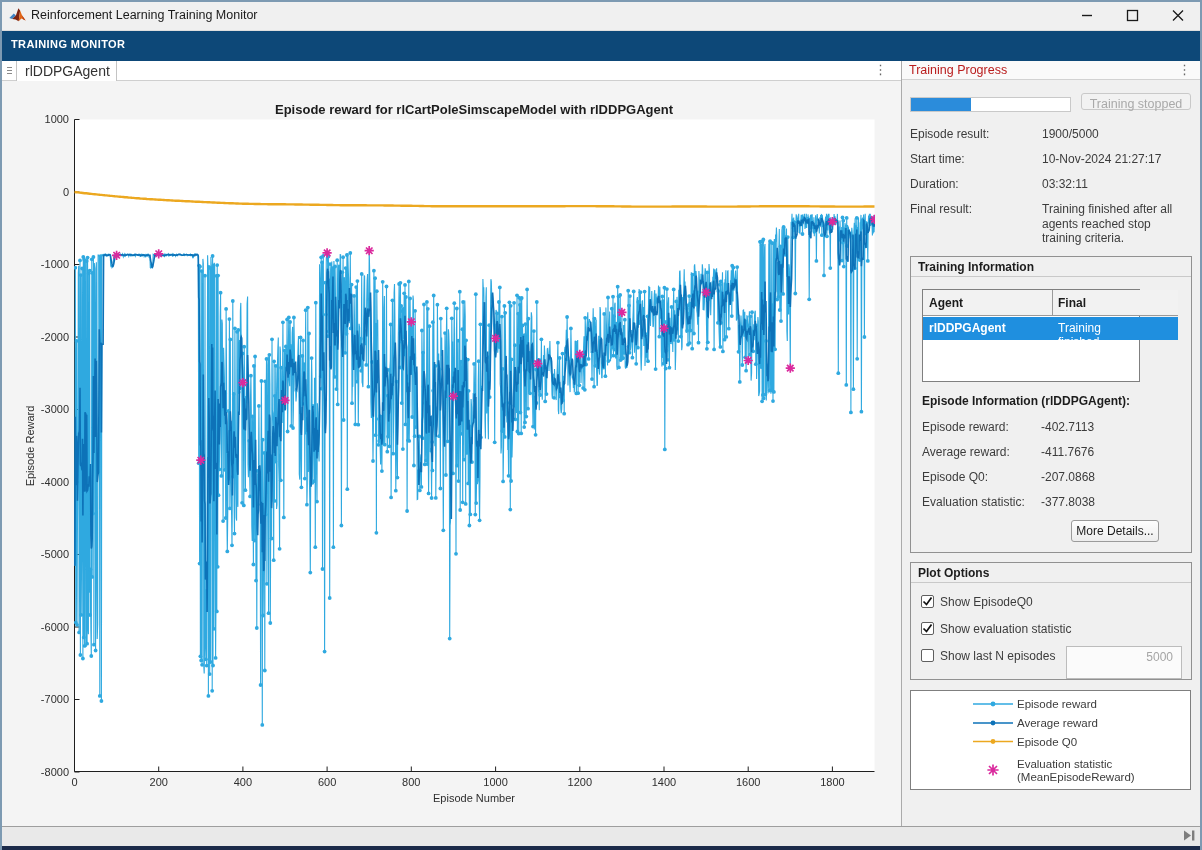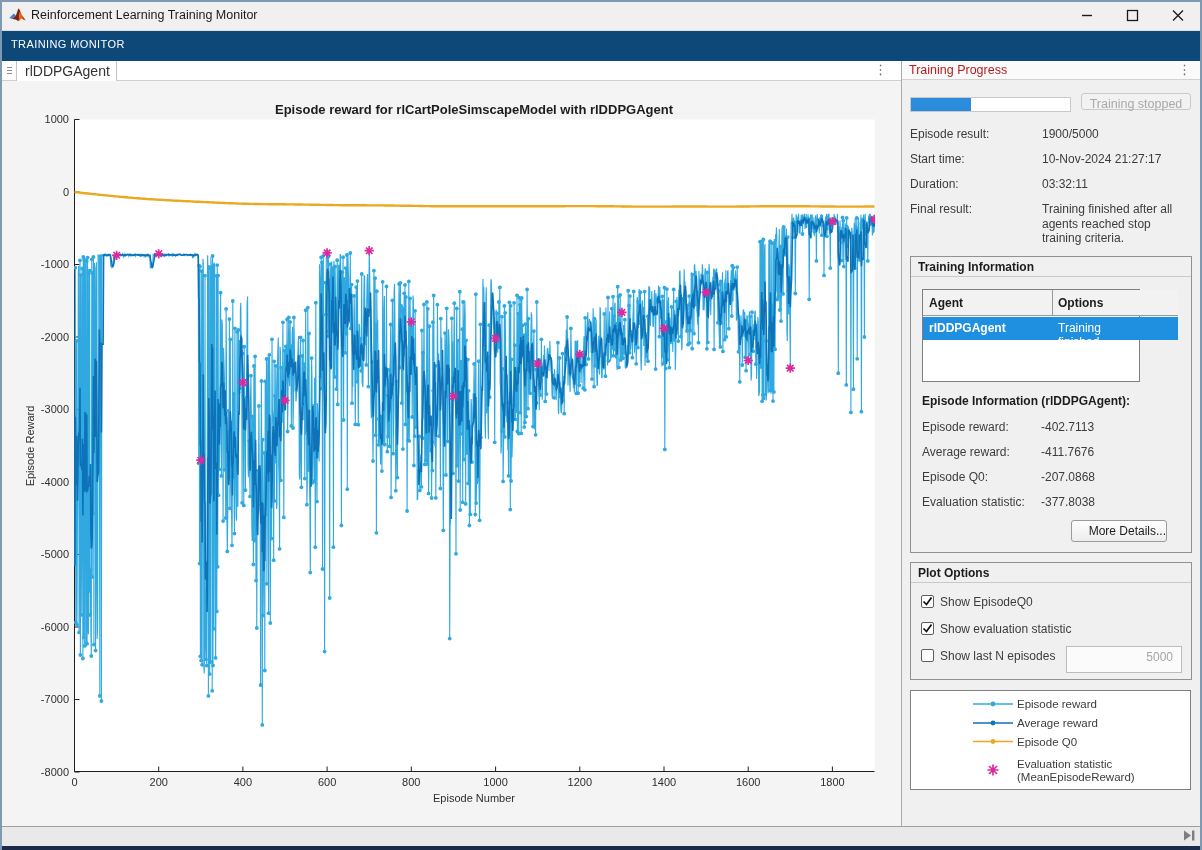--- a/index.html
+++ b/index.html
@@ -18,21 +18,21 @@
 <polygon points="13.0,8.2 16.6,13.4 14.2,12.3" fill="#b33d14"></polygon>
 </svg>
 <div class="abs" style="left:31px;top:8px;font-size:12.5px;color:#1a1a1a">Reinforcement Learning Training Monitor</div>
 <svg class="abs" style="left:1070px;top:5px" width="125" height="21" viewBox="0 0 125 21">
 <path d="M12 10.5h10" stroke="#1a1a1a" stroke-width="1.4"></path>
 <rect x="57.5" y="5.5" width="10" height="10" fill="none" stroke="#1a1a1a" stroke-width="1.3"></rect>
 <path d="M103 5.5l10 10M113 5.5l-10 10" stroke="#1a1a1a" stroke-width="1.3"></path>
 </svg>
 
 <div class="abs" style="left:0;top:31px;width:1202px;height:30px;background:#0d4878"></div>
-<div class="abs" style="left:11px;top:38px;font-size:11px;font-weight:normal;color:#fff;letter-spacing:.4px">TRAINING MONITOR</div>
+<div class="abs" style="left:11px;top:38px;font-size:11px;font-weight:bold;color:#fff;letter-spacing:.4px">TRAINING MONITOR</div>
 
 <div class="abs" style="left:2px;top:61px;width:1198px;height:20px;background:#fff;border-bottom:1px solid #cfcfcf"></div>
 <div class="abs" style="left:2px;top:61px;width:15px;height:20px;border-right:1px solid #c4c4c4"></div>
 <svg class="abs" style="left:6px;top:66px" width="8" height="10">
     <path d="M1 1.5h5M1 4.5h5M1 7.5h5" stroke="#8a8a8a" stroke-width="1"></path>
   </svg>
 <div class="abs" style="left:17px;top:61px;width:100px;height:20px;border-right:1px solid #c4c4c4;background:#fff"></div>
 <div class="abs" style="left:25px;top:63px;font-size:14px;color:#333">rlDDPGAgent</div>
 <div class="abs" style="left:874px;top:62px;font-size:13px;color:#666;letter-spacing:0">⋮</div>
 
@@ -688,52 +688,52 @@
 <div class="lbl" style="left:910px;top:202px">Final result:</div>
 <div class="lbl" style="left:1042px;top:202px;width:150px;white-space:normal;line-height:14.5px">Training finished after all agents reached stop training criteria.</div>
 
 <div class="panel" style="left:910px;top:256px;width:282px;height:297px">
   <div class="ptitle">Training Information</div>
 </div>
 <div class="abs" style="left:922px;top:289px;width:218px;height:93px;background:#fff;border:1px solid #7f7f7f">
   <div class="abs" style="left:0;top:0;width:255px;height:26px;background:#f2f2f2;border-bottom:1px solid #9a9a9a"></div>
   <div class="abs" style="left:129px;top:0;width:1px;height:26px;background:#9a9a9a"></div>
   <div class="abs bold" style="left:6px;top:6px;font-size:12px;color:#1c1c1c">Agent</div>
-  <div class="abs bold" style="left:135px;top:6px;font-size:12px;color:#1c1c1c">Options</div>
+  <div class="abs bold" style="left:135px;top:6px;font-size:12px;color:#1c1c1c">Final</div>
   <div class="abs" style="left:0;top:27px;width:255px;height:23px;background:#1f8fdf"></div>
   <div class="abs" style="left:6px;top:31px;font-size:12px;font-weight:bold;color:#fff">rlDDPGAgent</div>
   <div class="abs" style="left:135px;top:31px;font-size:12px;font-weight:normal;color:#fff">Training finished</div>
 </div>
 <div class="lbl bold" style="left:922px;top:394px;color:#1c1c1c">Episode Information (rlDDPGAgent):</div>
 <div class="lbl" style="left:922px;top:420px">Episode reward:</div>
 <div class="lbl" style="left:1041px;top:420px">-402.7113</div>
 <div class="lbl" style="left:922px;top:445px">Average reward:</div>
 <div class="lbl" style="left:1041px;top:445px">-411.7676</div>
 <div class="lbl" style="left:922px;top:470px">Episode Q0:</div>
 <div class="lbl" style="left:1041px;top:470px">-207.0868</div>
 <div class="lbl" style="left:922px;top:495px">Evaluation statistic:</div>
 <div class="lbl" style="left:1041px;top:495px">-377.8038</div>
-<div class="abs" style="left:1071px;top:520px;width:96px;height:22px;background:linear-gradient(#fefefe,#ededed);border:1px solid #9b9b9b;border-radius:3px;font-size:12px;color:#1c1c1c;text-align:right;line-height:20px">More Details...</div>
+<div class="abs" style="left:1071px;top:520px;width:88px;height:22px;background:linear-gradient(#fefefe,#ededed);border:1px solid #9b9b9b;border-radius:3px;font-size:12px;color:#1c1c1c;text-align:center;line-height:20px">More Details...</div>
 
 <div class="panel" style="left:910px;top:562px;width:282px;height:118px">
   <div class="ptitle">Plot Options</div>
 </div>
 <div class="abs" style="left:921px;top:595px;width:13px;height:13px;background:#fff;border:1px solid #5f5f5f;border-radius:2px"></div>
 <svg class="abs" style="left:921px;top:595px" width="13" height="13">
     <path d="M2.5 6.5l3 3 5-7" stroke="#111" stroke-width="1.7" fill="none"></path>
   </svg>
 <div class="lbl" style="left:940px;top:595px">Show EpisodeQ0</div>
 <div class="abs" style="left:921px;top:622px;width:13px;height:13px;background:#fff;border:1px solid #5f5f5f;border-radius:2px"></div>
 <svg class="abs" style="left:921px;top:622px" width="13" height="13">
     <path d="M2.5 6.5l3 3 5-7" stroke="#111" stroke-width="1.7" fill="none"></path>
   </svg>
 <div class="lbl" style="left:940px;top:622px">Show evaluation statistic</div>
 <div class="abs" style="left:921px;top:649px;width:13px;height:13px;background:#fff;border:1px solid #5f5f5f;border-radius:2px"></div>
 <div class="lbl" style="left:940px;top:649px">Show last N episodes</div>
-<div class="abs" style="left:1066px;top:646px;width:116px;height:27px;background:#fbfbfb;border:1px solid #bcbcbc;font-size:12px;color:#a5a5a5;text-align:right;padding:3px 8px 0 0">5000</div>
+<div class="abs" style="left:1066px;top:646px;width:116px;height:33px;background:#fbfbfb;border:1px solid #bcbcbc;font-size:12px;color:#a5a5a5;text-align:right;padding:3px 8px 0 0">5000</div>
 
 <div class="abs" style="left:910px;top:690px;width:281px;height:100px;background:#fff;border:1px solid #7f7f7f"></div>
 <svg class="abs" style="left:910px;top:690px" width="281" height="100" viewBox="0 0 281 100">
 <path d="M63 14h40" stroke="#2fa9e0" stroke-width="1.6"></path>
     <circle cx="83" cy="14" r="2.4" fill="#2fa9e0"></circle>
 <path d="M63 33h40" stroke="#0d72b8" stroke-width="1.6"></path>
     <circle cx="83" cy="33" r="2.4" fill="#0d72b8"></circle>
 <path d="M63 51.5h40" stroke="#eca820" stroke-width="1.6"></path>
     <circle cx="83" cy="51.5" r="2.4" fill="#eca820"></circle>
 <path d="M77.4 80h11.2M83 74.4v11.2M79 76l8 8M79 84l8-8" stroke="#da2a9d" stroke-width="1.7"></path>

